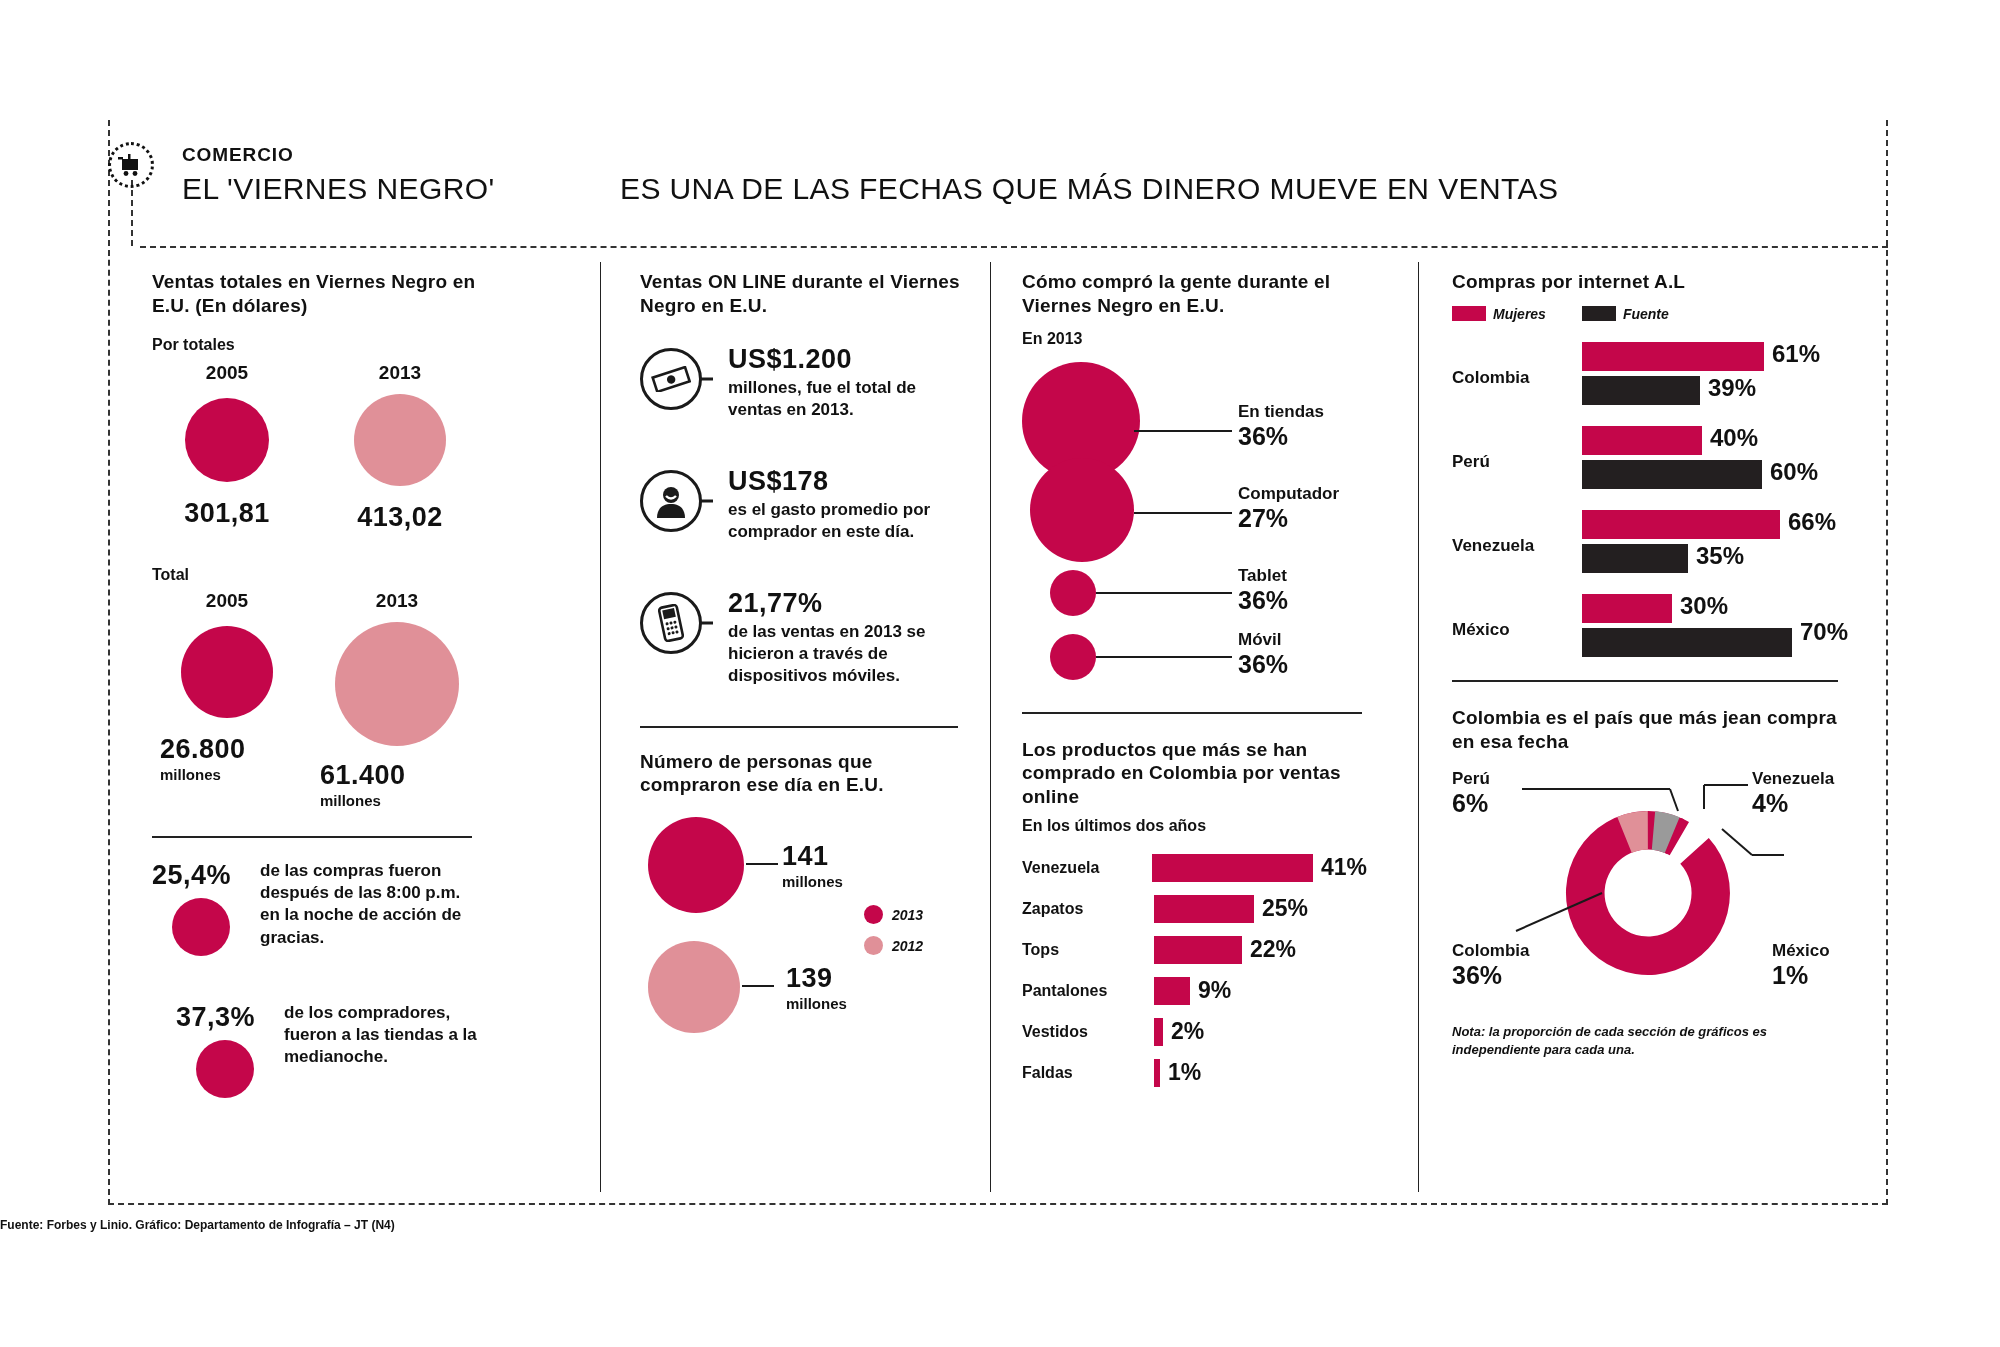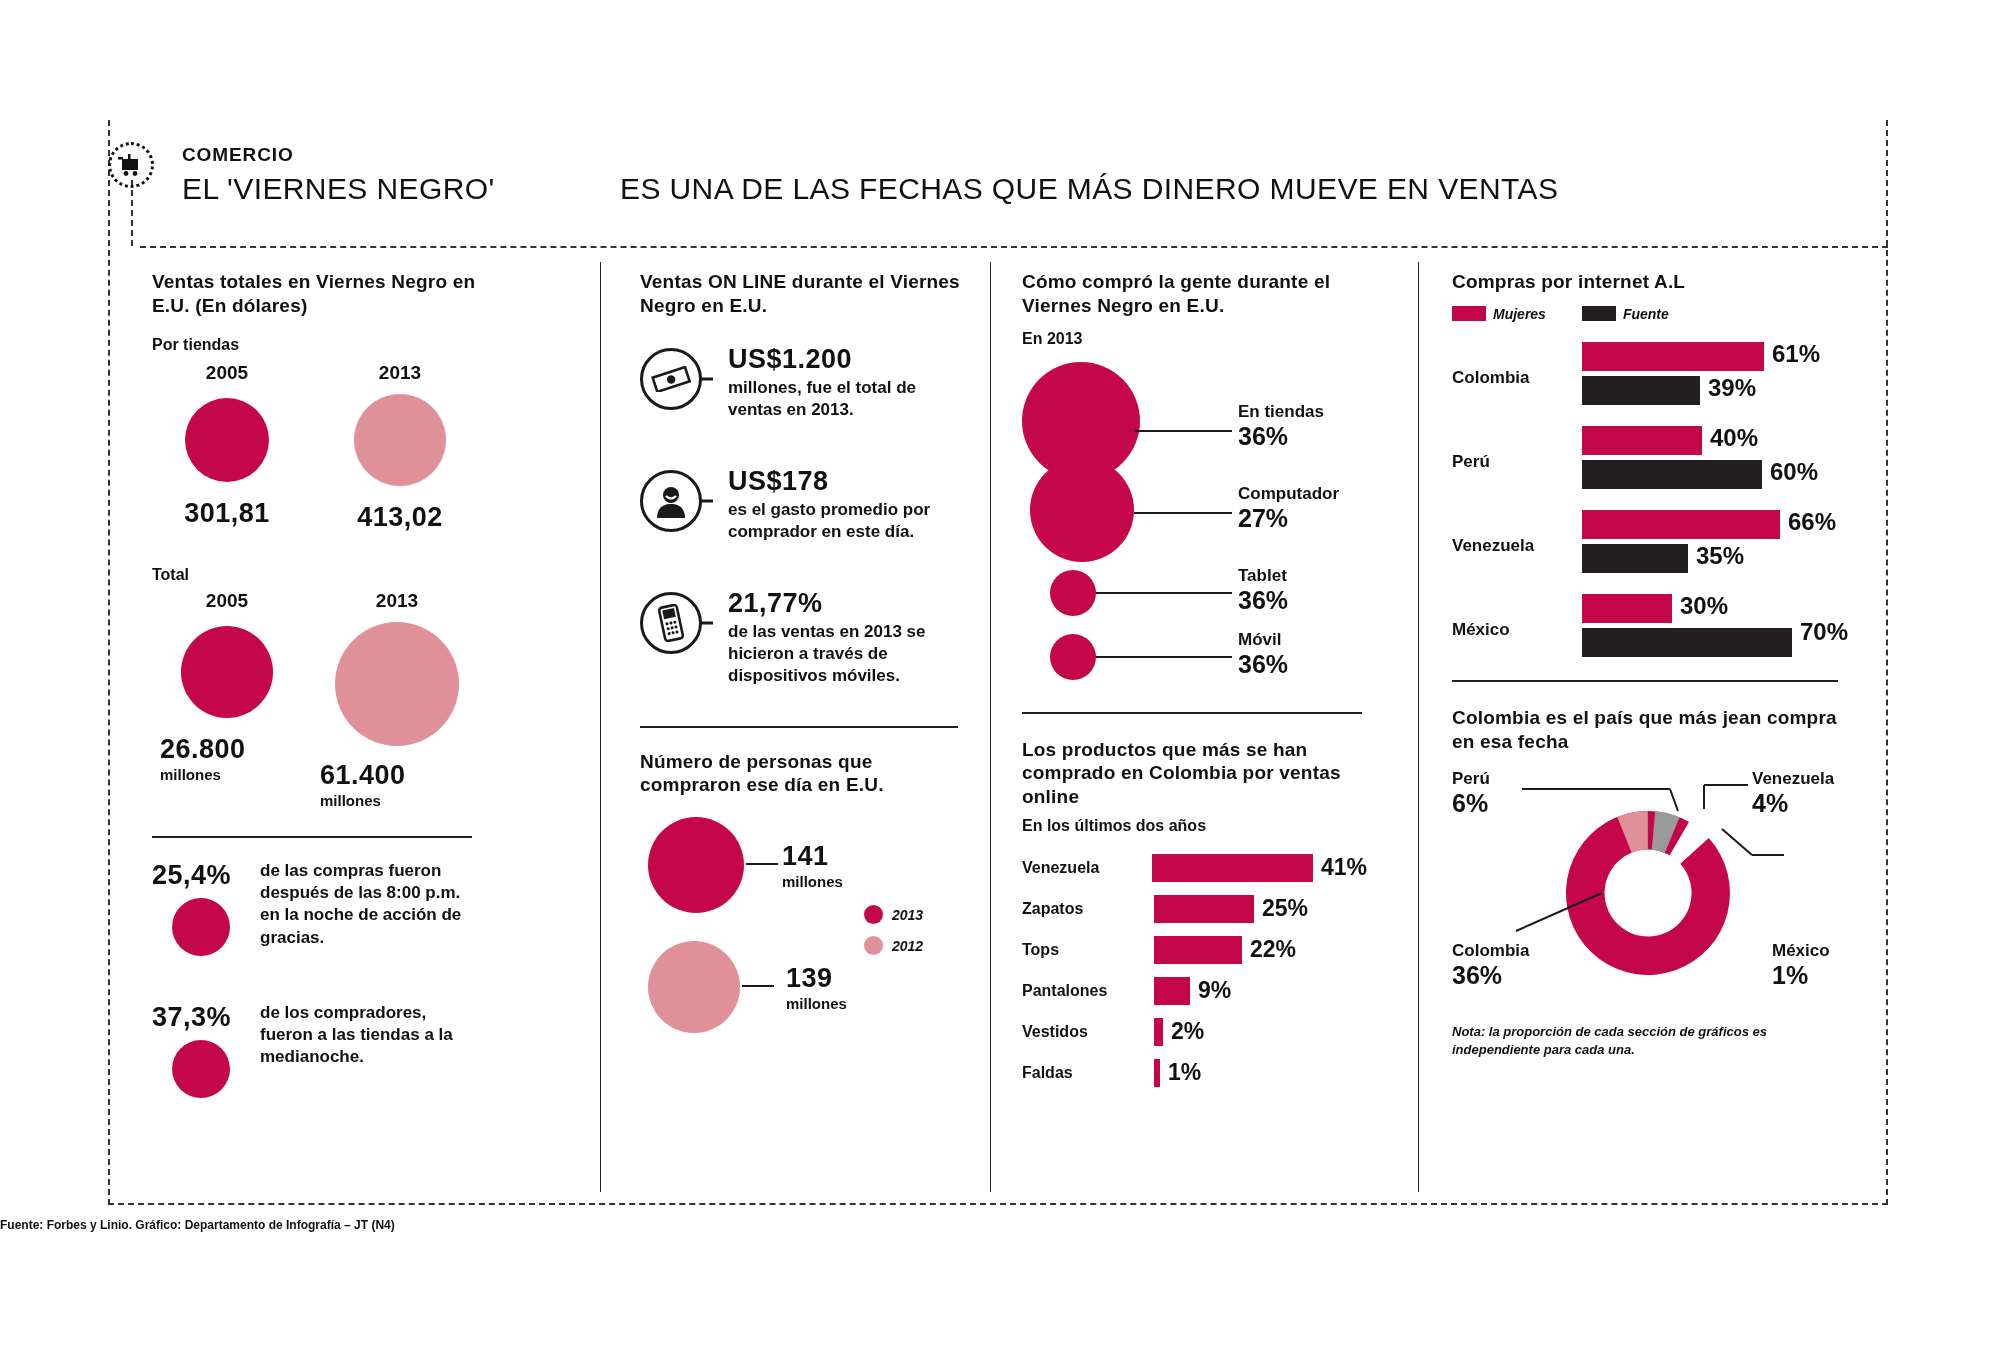--- a/index.html
+++ b/index.html
@@ -137,21 +137,21 @@
     <div class="title-l">EL 'VIERNES NEGRO'</div>
     <div class="title-r">ES UNA DE LAS FECHAS QUE MÁS DINERO MUEVE EN VENTAS</div>
   </div>
 
   <div class="colsep" style="left:600px;"></div>
   <div class="colsep" style="left:990px;"></div>
   <div class="colsep" style="left:1418px;"></div>
 
   <div id="col1">
     <div class="h2">Ventas totales en Viernes Negro en E.U. (En dólares)</div>
-    <div class="sub" style="margin-top:18px;">Por tiendas</div>
+    <div class="sub" style="margin-top:18px;">Por totales</div>
 
     <div style="position:relative;height:210px;margin-top:8px;">
       <div class="cell" style="left:0px;top:0px;width:150px;">
         <div class="yr">2005</div>
         <div class="circ" style="width:84px;height:84px;background:#c4064a;margin:14px auto 0;"></div>
         <div class="big" style="margin-top:16px;">301,81</div>
       </div>
       <div class="cell" style="left:168px;top:0px;width:160px;">
         <div class="yr">2013</div>
         <div class="circ" style="width:92px;height:92px;background:#e09098;margin:10px auto 0;"></div>
@@ -177,21 +177,21 @@
     </div>
 
     <div class="rule" style="margin-top:10px;width:320px;"></div>
 
     <div style="position:relative;margin-top:22px;height:130px;">
       <div class="big" style="position:absolute;left:0;top:0;">25,4%</div>
       <div class="circ" style="position:absolute;left:20px;top:38px;width:58px;height:58px;background:#c4064a;"></div>
       <div class="med" style="position:absolute;left:108px;top:0;width:222px;">de las compras fueron después de las 8:00 p.m. en la noche de acción de gracias.</div>
     </div>
 
-    <div style="position:relative;margin-top:12px;height:120px;">
+    <div style="position:relative;margin-top:12px;height:120px;margin-left:24px;">
       <div class="big" style="position:absolute;left:0;top:0;">37,3%</div>
       <div class="circ" style="position:absolute;left:20px;top:38px;width:58px;height:58px;background:#c4064a;"></div>
       <div class="med" style="position:absolute;left:108px;top:0;width:222px;">de los compradores, fueron a las tiendas a la medianoche.</div>
     </div>
   </div>
 
   <div id="col2">
     <div class="h2">Ventas ON LINE durante el Viernes Negro en E.U.</div>
 
     <div class="ic-row">

